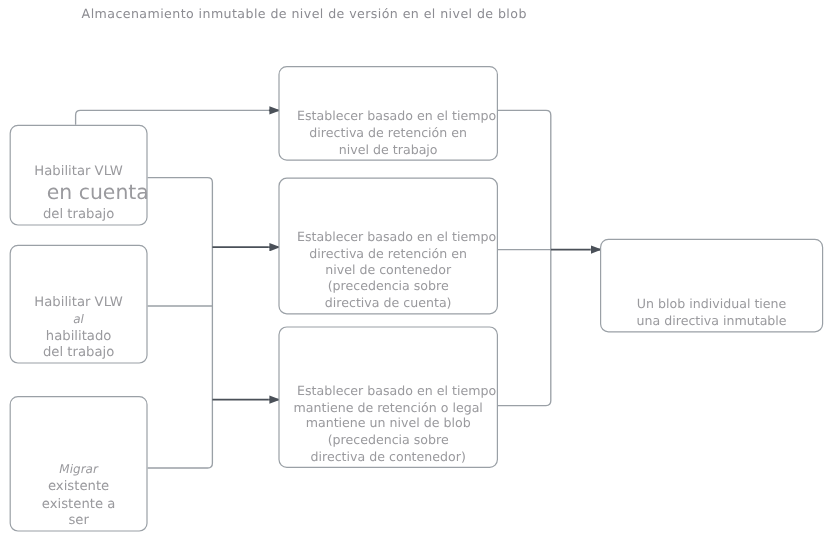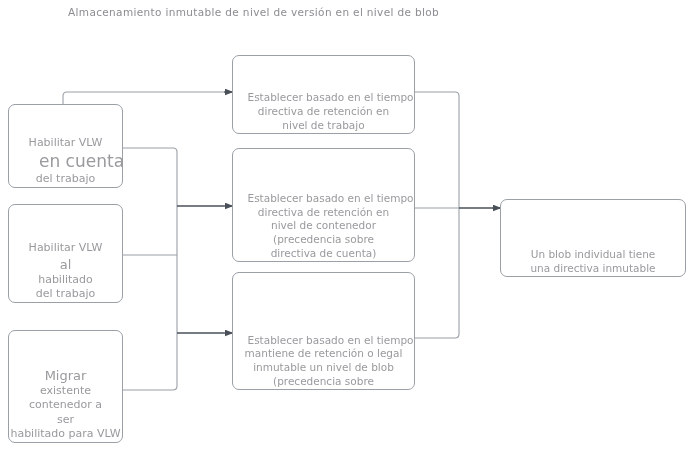--- a/index.html
+++ b/index.html
@@ -53,21 +53,21 @@
     letter-spacing: 0.35px;
     white-space: nowrap;
   }
   
   #node-account  { left: 8px;  top: 104px; width: 115px; height: 84px;  }
   #node-container{ left: 8px;  top: 204px; width: 115px; height: 99px;  }
   #node-migrate  { left: 8px;  top: 330px; width: 115px; height: 113px; }
 
   .l-small { font-size: 11px; }
   .l-big   { font-size: 17px; margin-left: 32px; }
-  .l-mid   { font-size: 13px; }
+  .l-mid   { font-size: 10px; font-style: italic; }
 
   
   #node-account-policy   { left: 232px; top: 55px;  width: 183px; height: 79px;  }
   #node-container-policy { left: 232px; top: 148px; width: 183px; height: 114px; }
   #node-blob-policy      { left: 232px; top: 272px; width: 183px; height: 118px; }
 
   .mid-node .ln { font-size: 10.5px; }
   .mid-node { padding: 0 4px; }
   .mid-node .ln.overflow { margin-left: 14px; }
 
@@ -129,44 +129,44 @@
   <div class="node" id="node-container">
     <span class="ln l-small">Habilitar VLW</span>
     <span class="ln l-mid">al</span>
     <span class="ln l-small">habilitado</span>
     <span class="ln l-small">del trabajo</span>
   </div>
 
   <div class="node" id="node-migrate">
     <span class="ln l-mid">Migrar</span>
     <span class="ln l-small">existente</span>
-    <span class="ln l-small">contenedor a</span>
+    <span class="ln l-small">existente a</span>
     <span class="ln l-small">ser</span>
-    <span class="ln l-small">habilitado para VLW</span>
   </div>
 
   <div class="node mid-node" id="node-account-policy">
     <span class="ln overflow">Establecer basado en el tiempo</span>
     <span class="ln">directiva de retención en</span>
     <span class="ln">nivel de trabajo</span>
   </div>
 
   <div class="node mid-node" id="node-container-policy">
     <span class="ln overflow">Establecer basado en el tiempo</span>
     <span class="ln">directiva de retención en</span>
     <span class="ln">nivel de contenedor</span>
     <span class="ln">(precedencia sobre</span>
     <span class="ln">directiva de cuenta)</span>
   </div>
 
   <div class="node mid-node" id="node-blob-policy">
     <span class="ln overflow">Establecer basado en el tiempo</span>
     <span class="ln">mantiene de retención o legal</span>
-    <span class="ln">inmutable un nivel de blob</span>
+    <span class="ln">mantiene un nivel de blob</span>
     <span class="ln">(precedencia sobre</span>
+    <span class="ln">directiva de contenedor)</span>
   </div>
 
   <div class="node" id="node-result">
     <span class="ln">Un blob individual tiene</span>
     <span class="ln">una directiva inmutable</span>
   </div>
 
 </div>
 
 </body></html>

